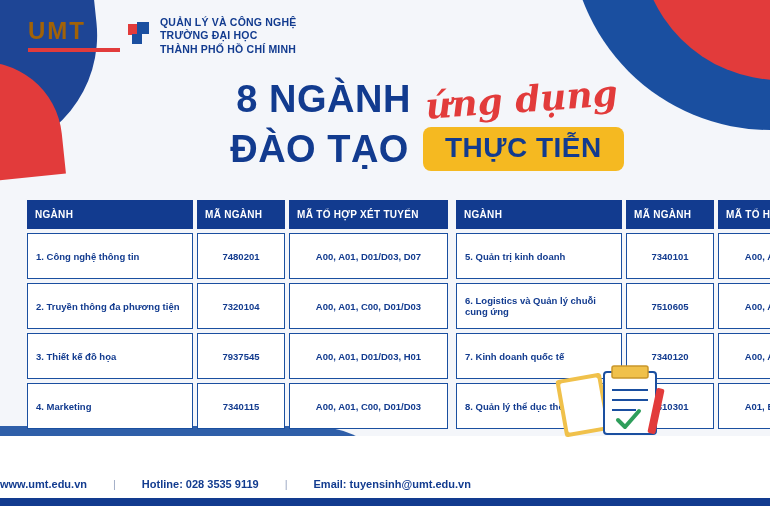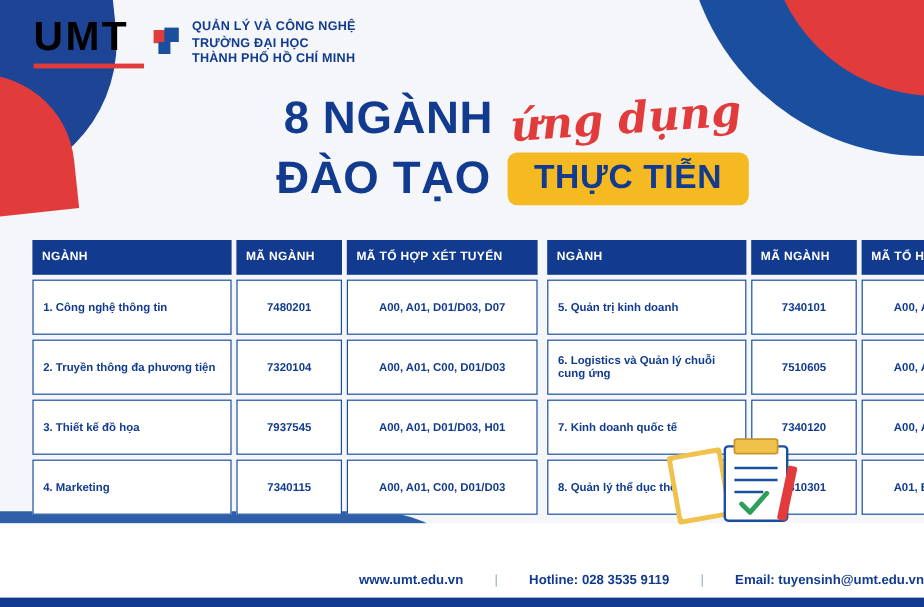--- a/index.html
+++ b/index.html
@@ -92,23 +92,23 @@
   
   .logo-wrap {
     position: absolute;
     left: 28px; top: 14px;
     display: flex;
     align-items: center;
     gap: 10px;
     z-index: 6;
   }
   .logo-umt {
-    font-size: 34px;
-    font-weight: bold;
-    color: #000000;
+    font-size: 24px;
+    font-weight: bold;
+    color: #a16207;
     letter-spacing: 2px;
     line-height: 1;
     font-family: "Liberation Sans", sans-serif;
   }
   .logo-umt-underline {
     height: 4px;
     background: #e23b3b;
     width: 92px;
     margin-top: 5px;
   }
@@ -236,21 +236,21 @@
   .col-name { width: 150px; }
   .col-code { width: 72px; }
   .col-comb { width: 143px; }
 
   
   .footer {
     position: absolute;
     left: 0; bottom: 16px;
     width: 770px;
     display: flex;
-    justify-content: flex-end;
+    justify-content: flex-start;
     align-items: center;
     gap: 26px;
     z-index: 7;
     color: #123b8f;
     font-size: 11px;
     font-weight: bold;
   }
   .footer .sep {
     color: #9aa7c2;
     font-weight: normal;

